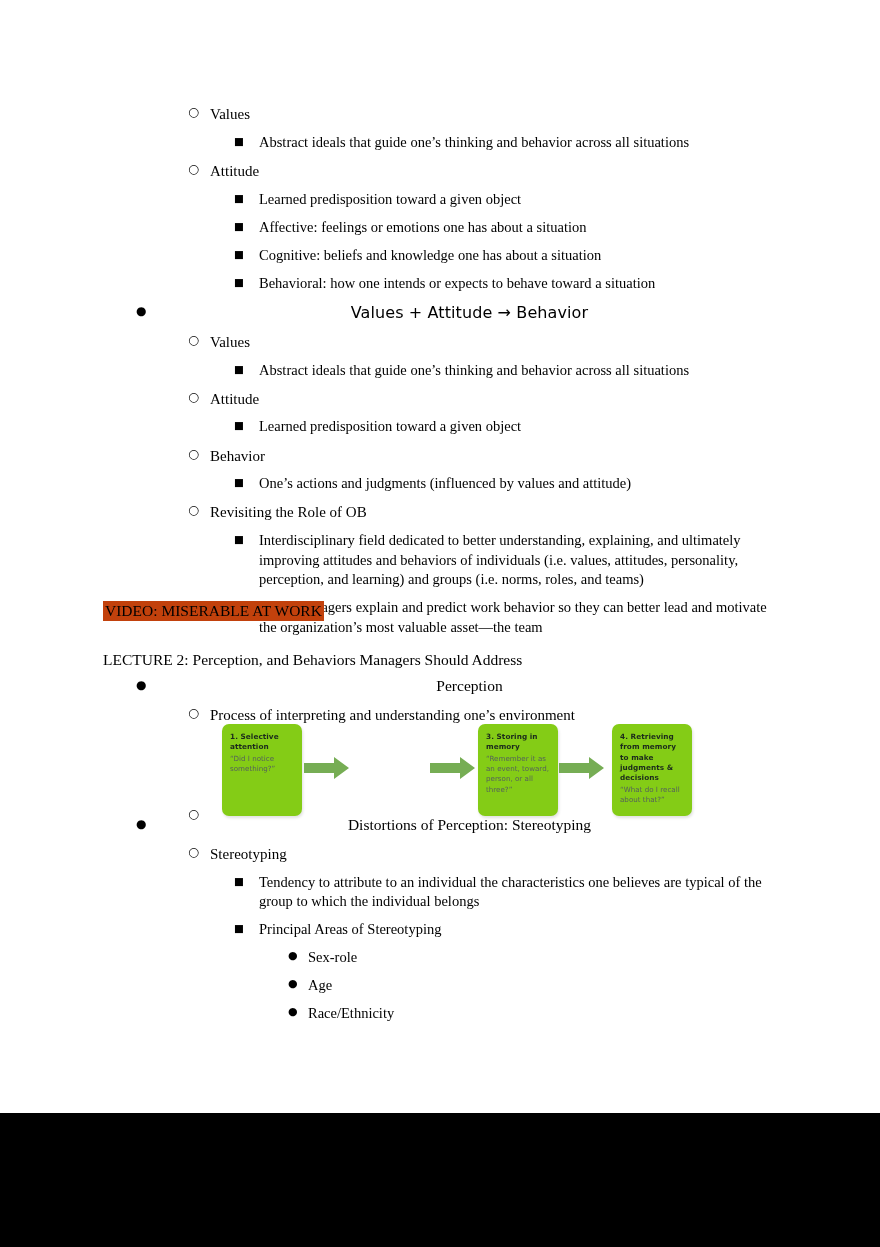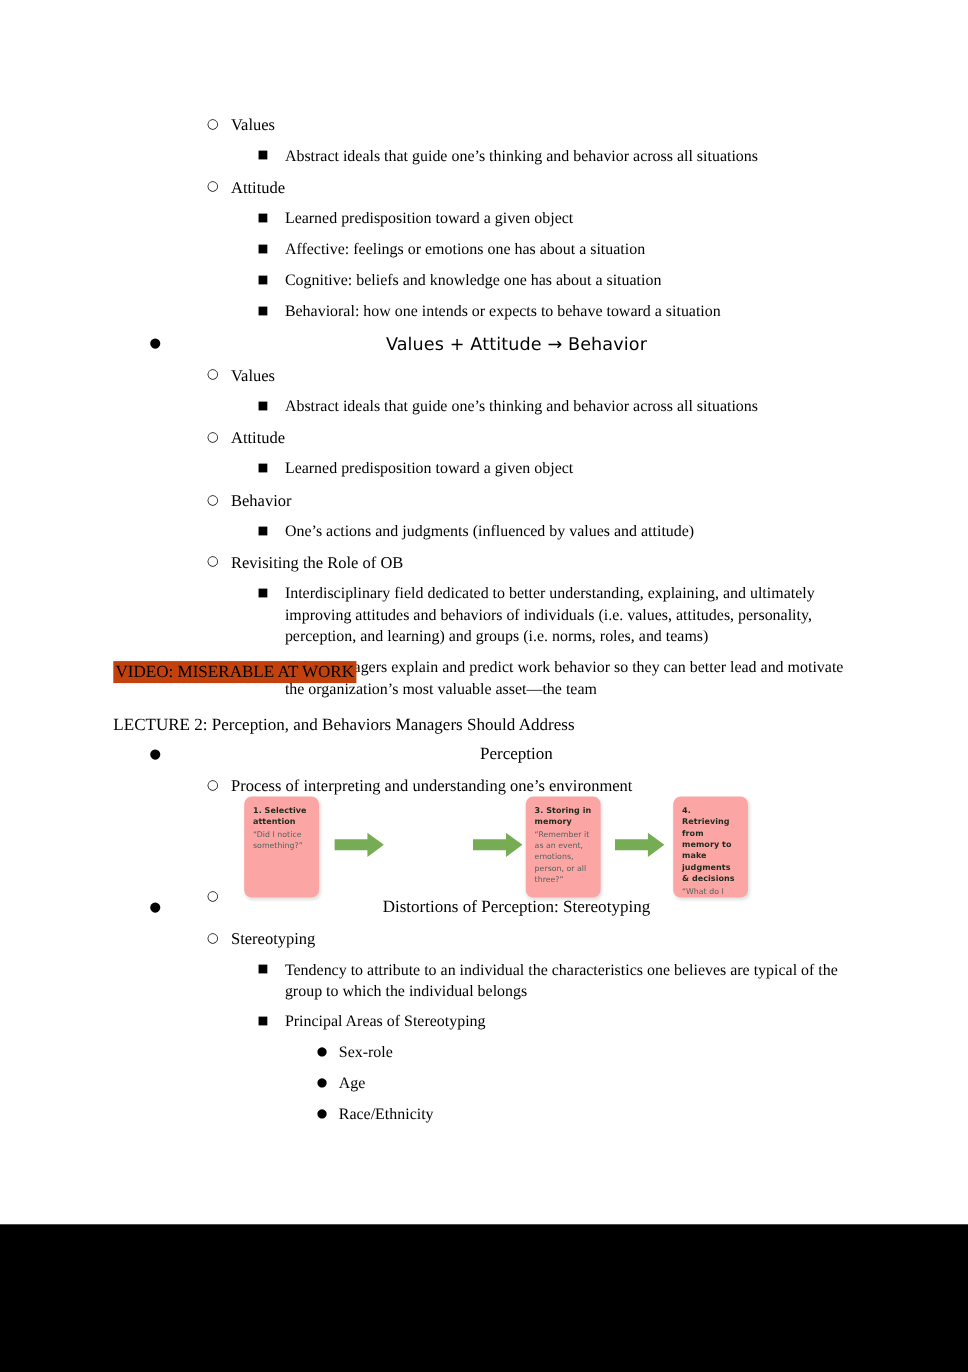--- a/index.html
+++ b/index.html
@@ -134,23 +134,23 @@
   .flow {
     position: absolute;
     left: 222px;
     top: 724px;
     width: 470px;
     height: 92px;
   }
   .flow-box {
     position: absolute;
     top: 0;
-    width: 68px;
+    width: 80px;
     height: 92px;
-    background: #fca5a5;
+    background: #84cc16;
     border-radius: 7px;
     box-shadow: 1px 2px 3px rgba(0,0,0,0.12);
     box-sizing: border-box;
     padding: 8px 7px 4px 8px;
     font-family: "DejaVu Sans", "Liberation Sans", sans-serif;
     overflow: hidden;
   }
   .flow-box .fb-title {
     display: block;
     font-weight: bold;
@@ -288,21 +288,21 @@
     </div>
 
     <div class="flow-arrow a2">
       <svg width="45" height="22" viewBox="0 0 45 22">
           <path d="M0 6 L30 6 L30 0 L45 11 L30 22 L30 16 L0 16 Z" fill="#76ad54"></path>
         </svg>
     </div>
 
     <div class="flow-box b3">
       <span class="fb-title">3. Storing in memory</span>
-      <span class="fb-quote">“Remember it as an event, emotions, person, or all three?”</span>
+      <span class="fb-quote">“Remember it as an event, toward, person, or all three?”</span>
     </div>
     <div class="flow-arrow a3">
       <svg width="45" height="22" viewBox="0 0 45 22">
           <path d="M0 6 L30 6 L30 0 L45 11 L30 22 L30 16 L0 16 Z" fill="#76ad54"></path>
         </svg>
     </div>
 
     <div class="flow-box b4">
       <span class="fb-title">4. Retrieving from memory to make judgments &amp; decisions</span>
       <span class="fb-quote">“What do I recall about that?”</span>

